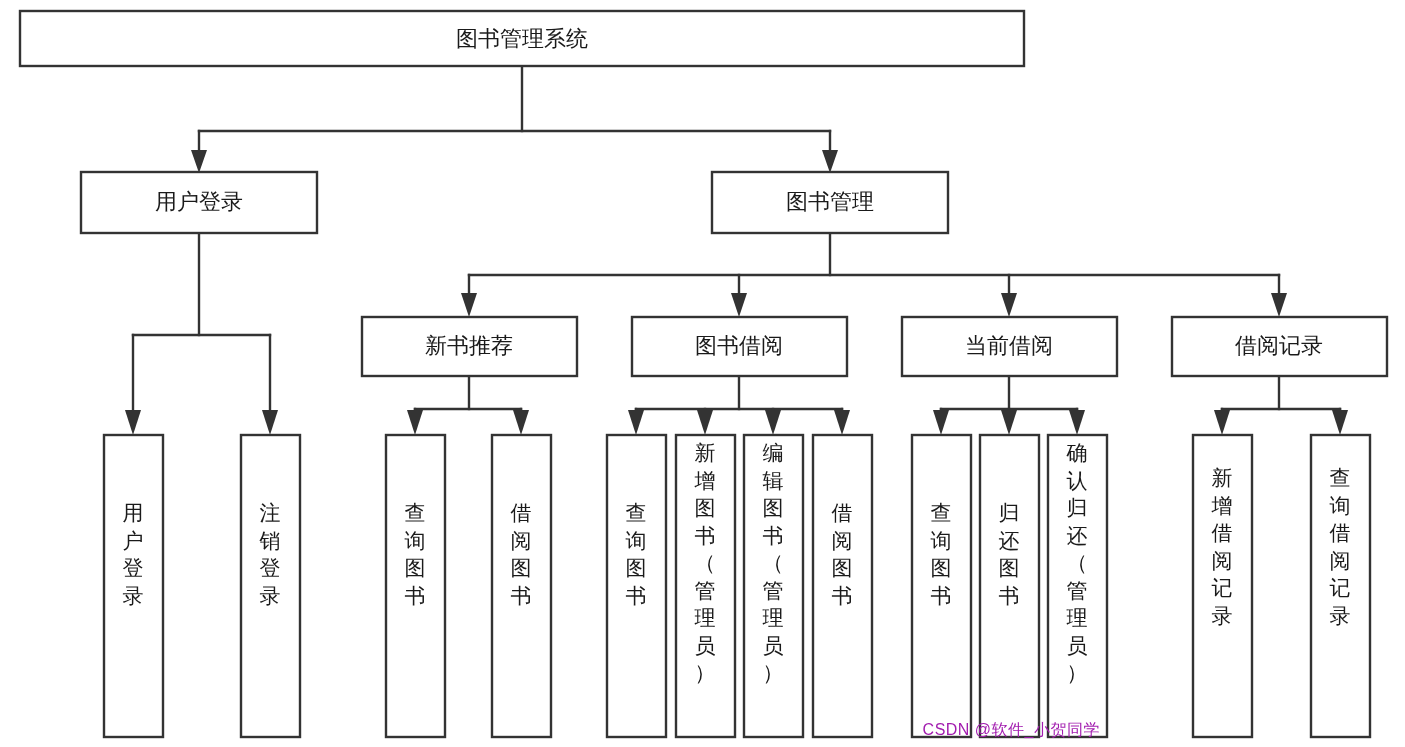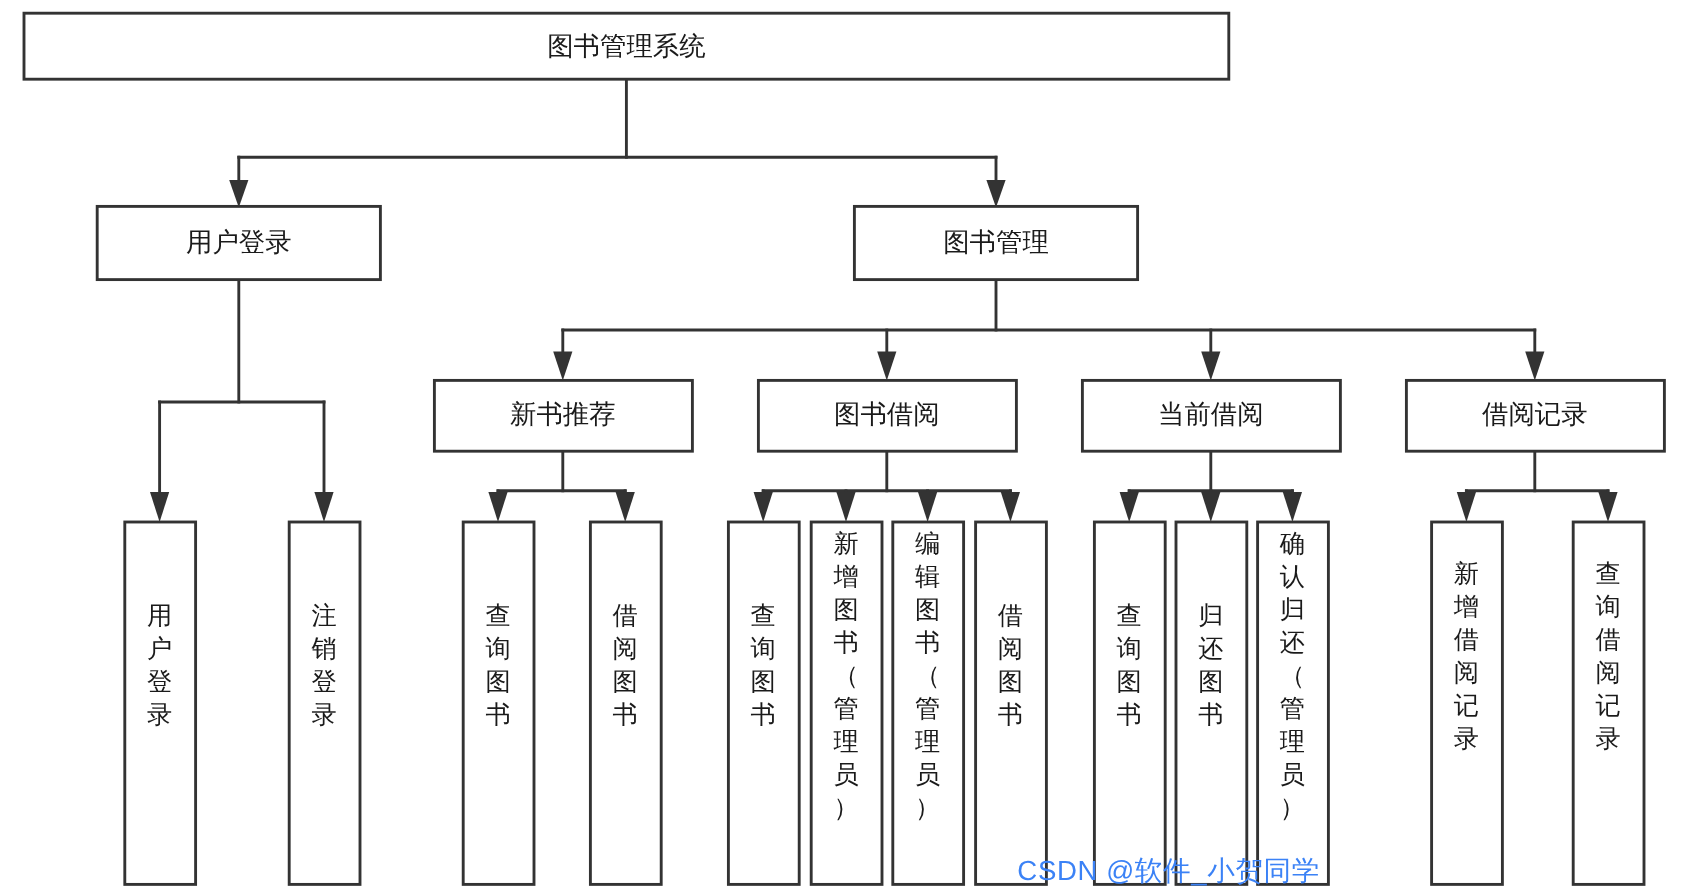--- a/index.html
+++ b/index.html
@@ -54,22 +54,22 @@
     fill: #1a1a1a;
     font-family: "Liberation Sans", "DejaVu Sans", sans-serif;
     font-size: 21px;
     text-anchor: middle;
   }
   .watermark {
     position: absolute;
     right: 14px;
     bottom: 6px;
     font-family: "Liberation Sans", "DejaVu Sans", sans-serif;
-    font-size: 23px;
-    color: #3b82f6;
+    font-size: 16px;
+    color: #a21caf;
     letter-spacing: 0.5px;
     white-space: nowrap;
     user-select: none;
   }
 </style>
 </head>
 <body>
 
 <div id="diagram-root">
 

